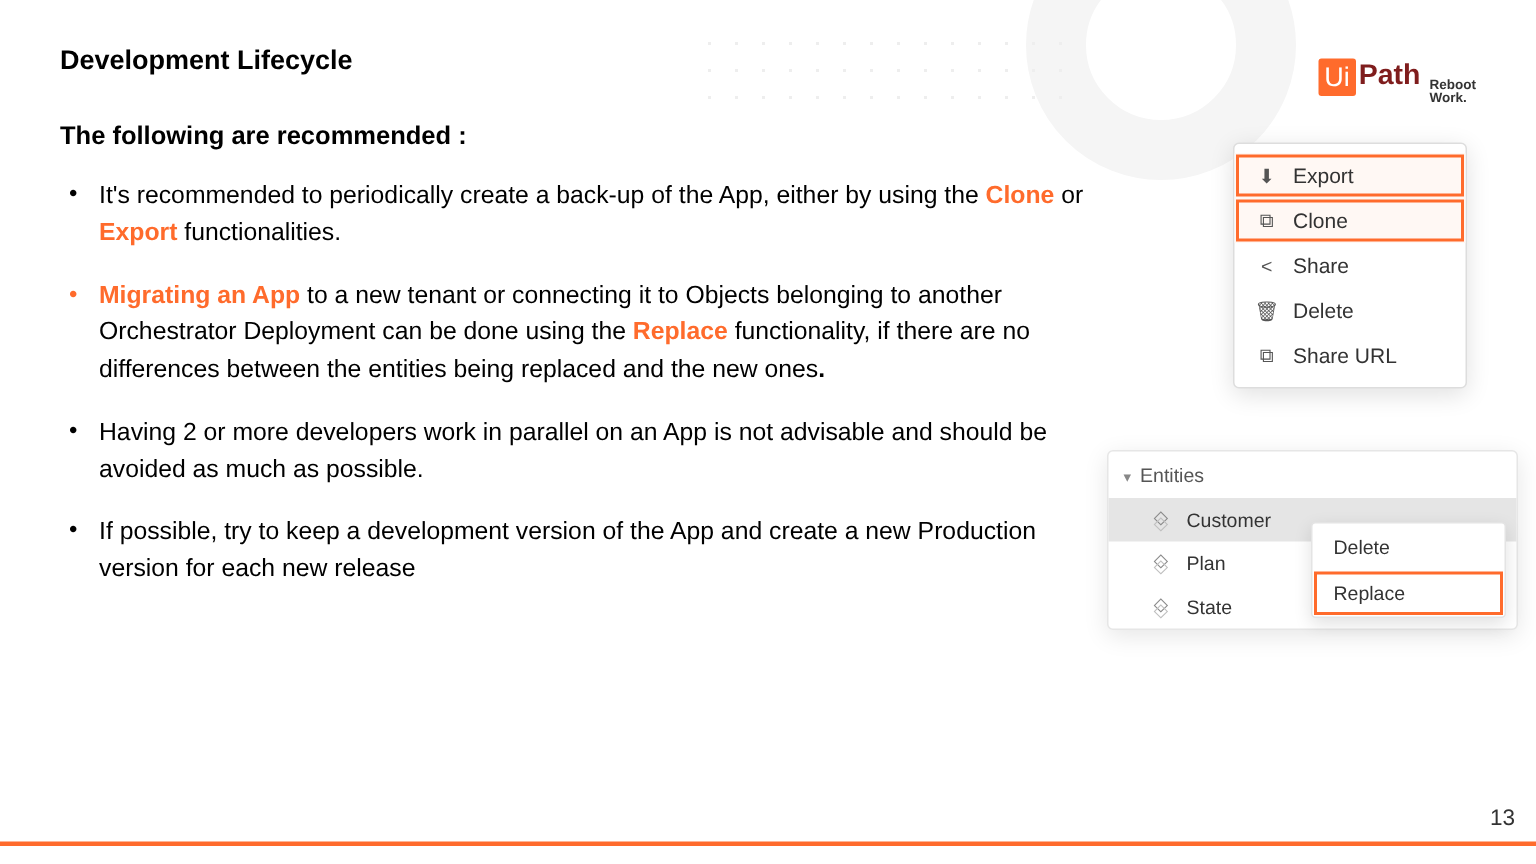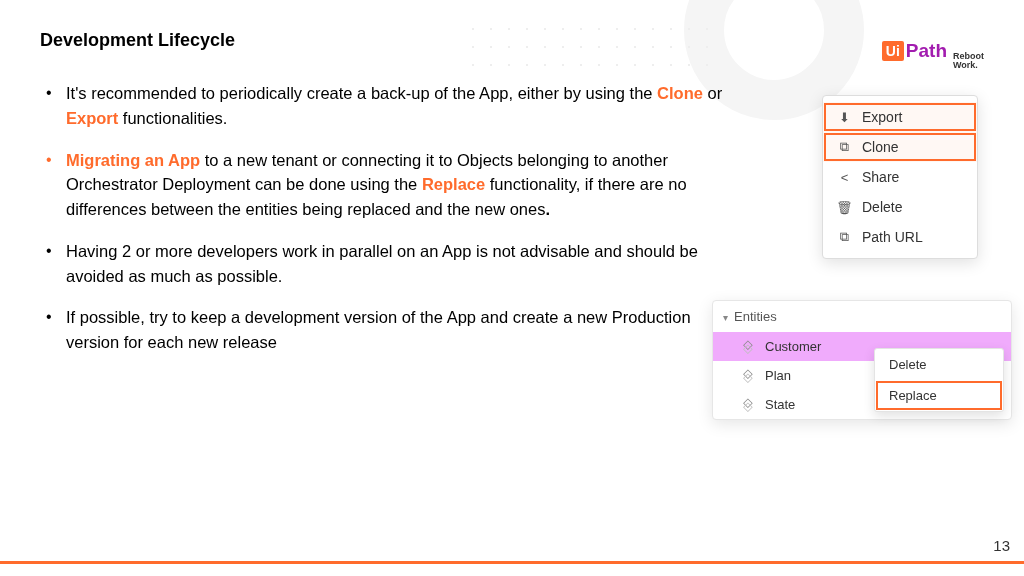--- a/index.html
+++ b/index.html
@@ -8,38 +8,38 @@
 .title { font-size:18px; font-weight:bold; margin-bottom:30px; }
 .subtitle { font-size:17px; font-weight:bold; margin-bottom:12px; }
 .content { width:700px; }
 ul { list-style:none; }
 ul li { font-size:16.5px; line-height:1.5; margin-bottom:14px; padding-left:26px; position:relative;margin-top:17px; }
 ul li::before { content:"•"; position:absolute; left:6px; top:0; font-size:16px; }
 ul li.orange-bullet::before { color:#ff6b2c; }
 .orange { color:#ff6b2c; font-weight:bold; }
 .logo { position:absolute; top:32px; right:40px; display:flex; align-items:center; gap:6px; }
 .logo-main { display:flex; align-items:center; }
-.logo-ui { background:#ff6b2c; color:#fff; font-weight:bold; font-size:14px; padding:2px 4px; border-radius:2px; }
-.logo-path { color:#a21caf; font-weight:bold; font-size:19px; margin-left:2px; }
+.logo-ui { background:#ff6b2c; color:#fff; font-weight:normal; font-size:18px; padding:2px 4px; border-radius:2px; }
+.logo-path { color:#7f1d1d; font-weight:bold; font-size:19px; margin-left:2px; }
 .logo-tag { font-size:9px; font-weight:bold; color:#333; line-height:1;margin-top:20px; }
 .bg-ring { position:absolute; top:-60px; right:160px; width:180px; height:180px; border:40px solid #f5f5f5; border-radius:50%; z-index:-1; }
 .bg-dots { position:absolute; top:20px; right:300px; width:260px; height:60px; background-image:radial-gradient(circle,#eee 1px,transparent 1px); background-size:18px 18px; z-index:-1; }
 .footer-bar { position:absolute; bottom:12px; left:0; width:100%; height:3px; background:#ff6b2c; }
 .pagenum { position:absolute; bottom:22px; right:14px; font-size:15px; color:#333; }
 
 .menu1 { position:absolute; top:95px; right:46px; width:156px; background:#fff; border:1px solid #ddd; border-radius:4px; box-shadow:0 4px 16px rgba(0,0,0,.12); padding:6px 0; }
 .menu1 .mi { display:flex; align-items:center; gap:10px; padding:7px 14px; font-size:14px; color:#333; }
 .menu1 .mi.hl { outline:2px solid #ff6b2c; outline-offset:-3px; background:#fff8f4; }
 .ic { width:15px; height:15px; display:inline-flex; align-items:center; justify-content:center; color:#555; font-size:13px; }
 
-.panel2 { position:absolute; top:300px; right:12px; width:300px; background:#fff; border:1px solid #e6e6e6; border-radius:4px; box-shadow:0 4px 16px rgba(0,0,0,.10); font-size:13px; }
+.panel2 { position:absolute; top:300px; right:12px; width:274px; background:#fff; border:1px solid #e6e6e6; border-radius:4px; box-shadow:0 4px 16px rgba(0,0,0,.10); font-size:13px; }
 .panel2 .hdr { padding:8px 10px; color:#555; }
 .panel2 .hdr::before { content:"▾"; font-size:10px; margin-right:6px; color:#888; }
 .panel2 .ent { display:flex; align-items:center; gap:8px; padding:7px 10px 7px 30px; color:#333; }
-.panel2 .ent.sel { background:#f0abfc; }
+.panel2 .ent.sel { background:#e5e5e5; }
 .layers-ic { width:14px; height:14px; display:inline-block; position:relative; }
 .layers-ic::before { content:"⬦"; color:#8a8a8a; font-size:14px; position:absolute; top:-4px; left:0; }
 .layers-ic::after { content:"⬦"; color:#bfbfbf; font-size:14px; position:absolute; top:0px; left:0; }
 .submenu { position:absolute; top:348px; right:20px; width:130px; background:#fff; border:1px solid #e4e4e4; border-radius:3px; box-shadow:0 4px 12px rgba(0,0,0,.12); font-size:13px; }
 .submenu .mi { padding:8px 14px; color:#333; }
 .submenu .mi.hl { outline:2px solid #ff6b2c; outline-offset:-3px; }
 </style>
 </head>
 <body>
 
@@ -54,20 +54,21 @@
     </div>
     <div class="logo-tag">
       <div>Reboot</div>
       <div>Work.</div>
     </div>
   </div>
 
   <h1 class="title">Development Lifecycle</h1>
 
   <div class="content">
+    <div class="subtitle">The following are recommended :</div>
     <ul>
       <li>
         <span>It's recommended to periodically create a back-up of the App, either by using the </span><span class="orange">Clone</span><span> or </span><span class="orange">Export</span><span> functionalities.</span>
       </li>
       <li class="orange-bullet">
         <span class="orange">Migrating an App</span><span> to a new tenant or connecting it to Objects belonging to another Orchestrator Deployment can be done using the </span><span class="orange">Replace</span><span> functionality, if there are no differences between the entities being replaced and the new ones</span><b>.</b>
       </li>
       <li>Having 2 or more developers work in parallel on an App is not advisable and should be avoided as much as possible.</li>
       <li>If possible, try to keep a development version of the App and create a new Production version for each new release</li>
     </ul>
@@ -85,21 +86,21 @@
     <div class="mi">
         <span class="ic">&lt;</span>
         <span>Share</span>
       </div>
     <div class="mi">
         <span class="ic">🗑</span>
         <span>Delete</span>
       </div>
     <div class="mi">
         <span class="ic">⧉</span>
-        <span>Path URL</span>
+        <span>Share URL</span>
       </div>
   </div>
 
   <div class="panel2">
     <div class="hdr">Entities</div>
     <div class="ent sel">
         <span class="layers-ic"></span>
         <span>Customer</span>
       </div>
     <div class="ent">

